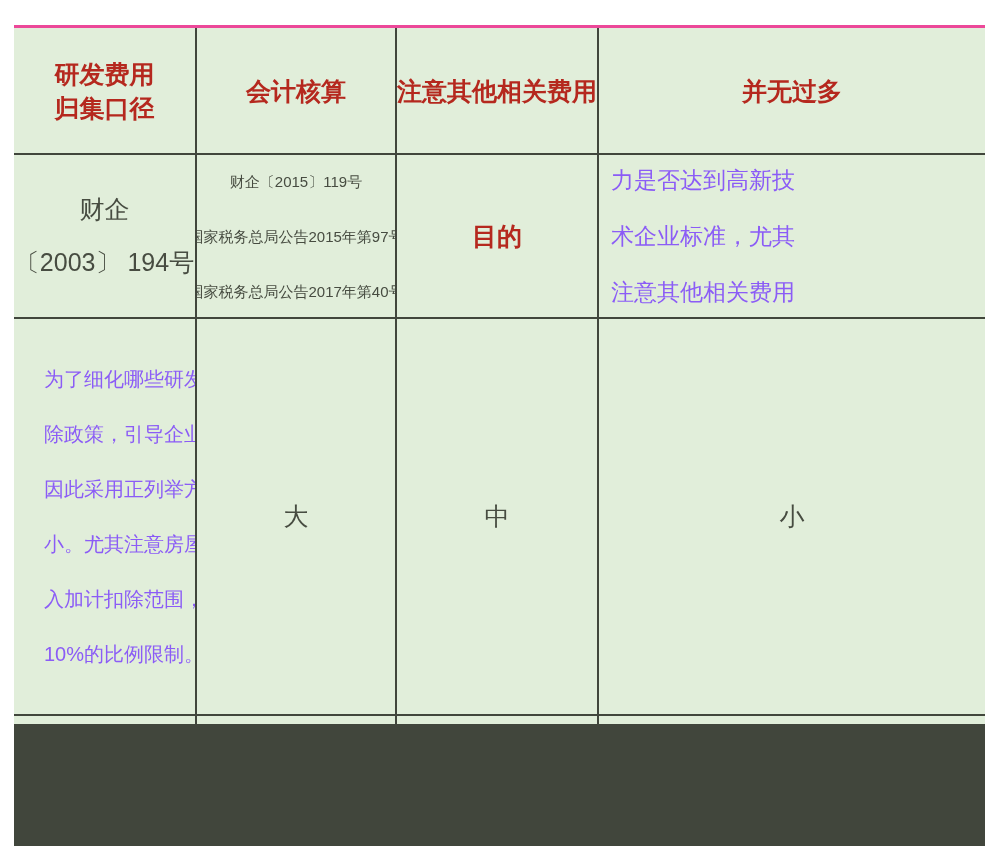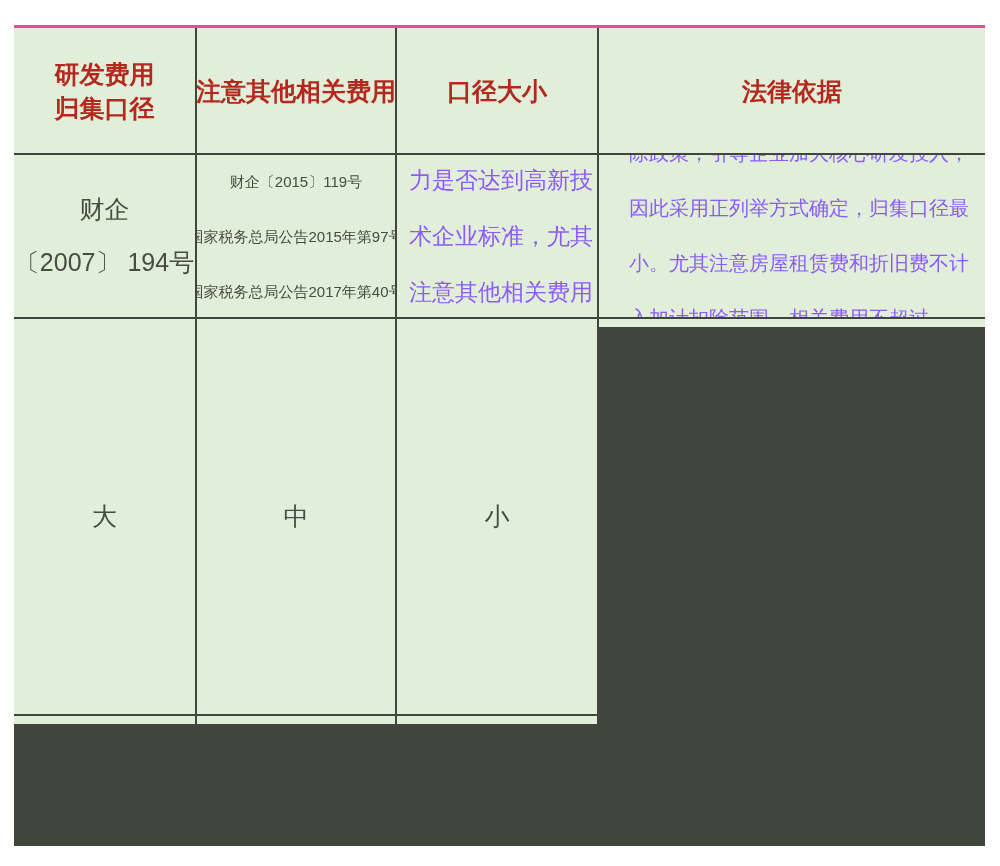--- a/index.html
+++ b/index.html
@@ -80,39 +80,42 @@
 <body>
 
 <div class="page">
   <div class="grid">
 
     <div class="cell hdr">
       <span class="txt">研发费用
 归集口径</span>
     </div>
     <div class="cell hdr">
+      <span class="txt">会计核算</span>
+    </div>
+    <div class="cell hdr">
       <span class="txt">注意其他相关费用</span>
     </div>
     <div class="cell hdr">
-      <span class="txt">口径大小</span>
+      <span class="txt">并无过多</span>
     </div>
 
-    <div class="cell lbl">
-      <span class="txt">法律依据</span>
-    </div>
     <div class="cell doc">
       <span class="txt">财企
-〔2007〕 194号</span>
+〔2003〕 194号</span>
     </div>
     <div class="cell doc-sm">
       <span class="txt">财企〔2015〕119号
 国家税务总局公告2015年第97号
 国家税务总局公告2017年第40号</span>
     </div>
 
+    <div class="cell lbl">
+      <span class="txt">目的</span>
+    </div>
     <div class="cell purpose">
       <span class="txt">为了判断企业研发
 投入强度、科技实
 力是否达到高新技
 术企业标准，尤其
 注意其他相关费用
 不超过20%的比例
 限制。</span>
     </div>
     <div class="cell purpose purpose-wide">

